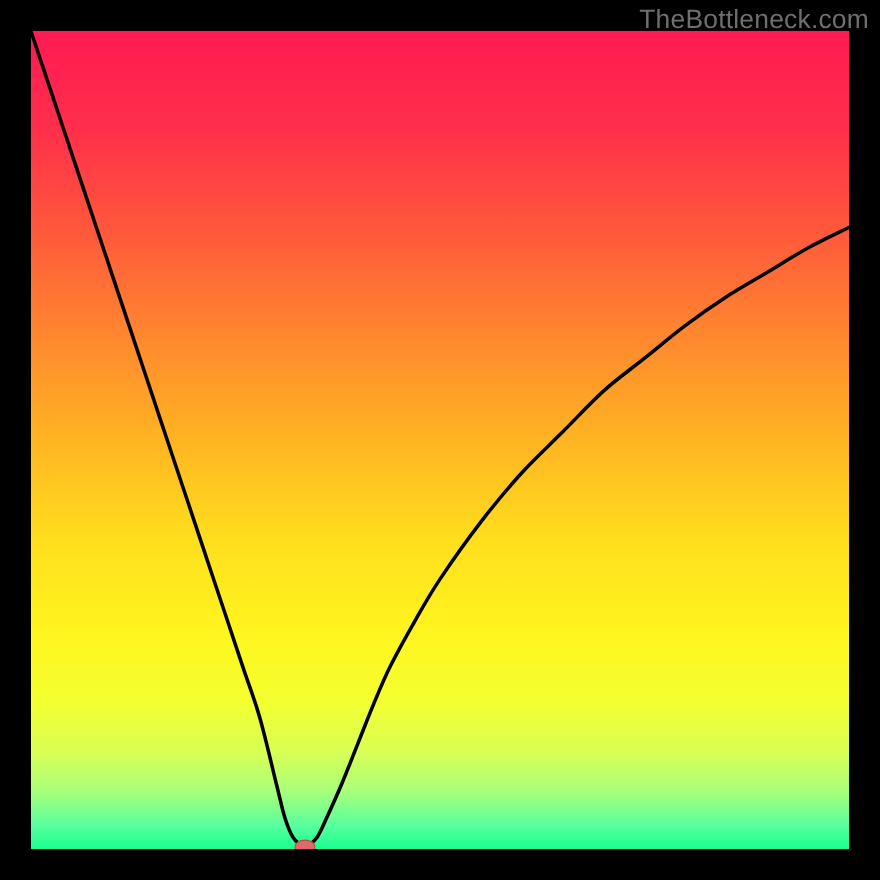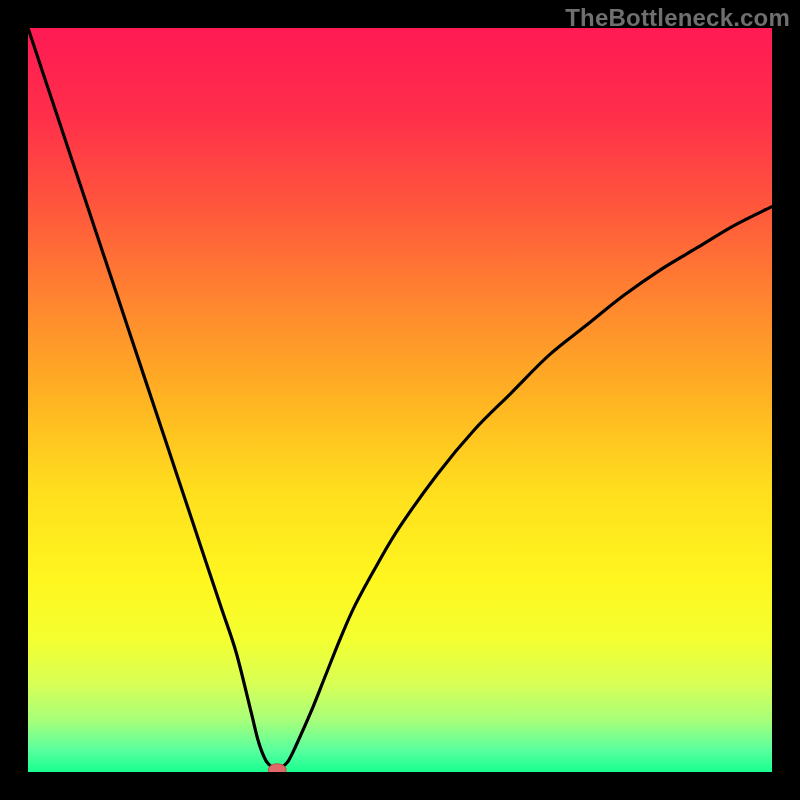--- a/index.html
+++ b/index.html
@@ -25,21 +25,21 @@
     top: 0;
     width: 744px;
     height: 744px;
   }
   .watermark {
     position: absolute;
     top: 4px;
     right: 10px;
     color: #6f6f6f;
     font-size: 24px;
-    font-weight: 700;
+    font-weight: 400;
     letter-spacing: 0.2px;
   }
   svg {
     display: block;
   }
 </style>
 </head>
 <body>
 
 <div class="watermark">TheBottleneck.com</div>

